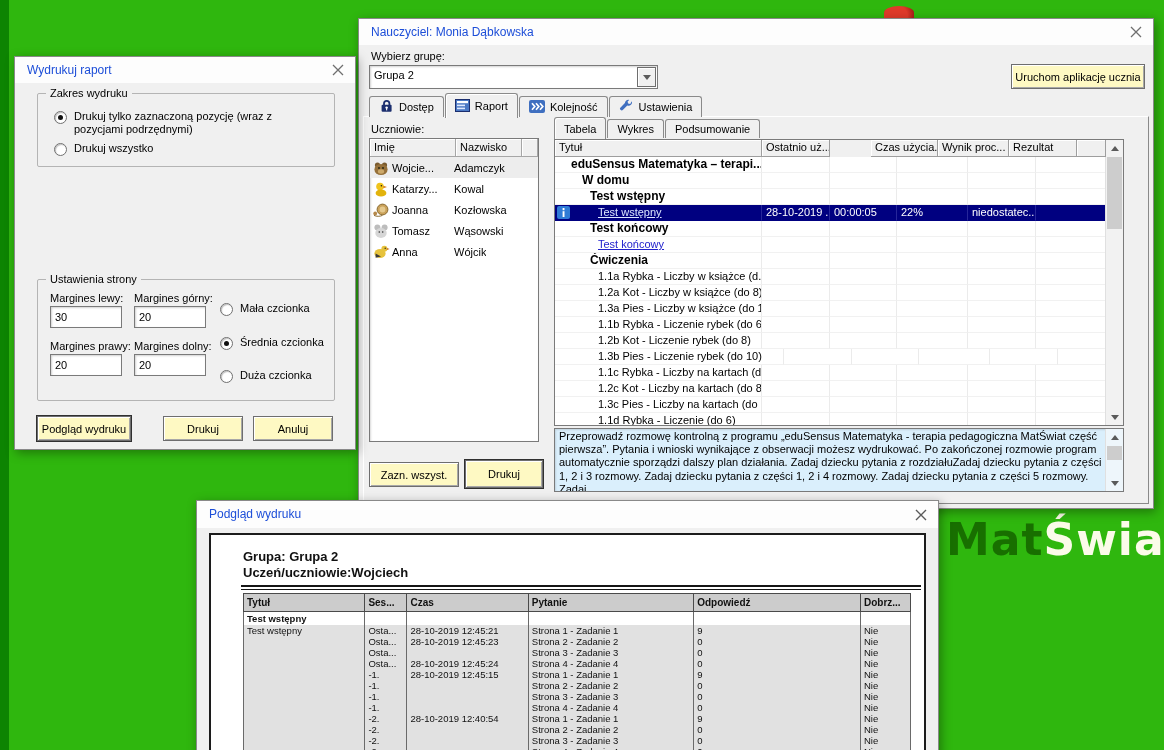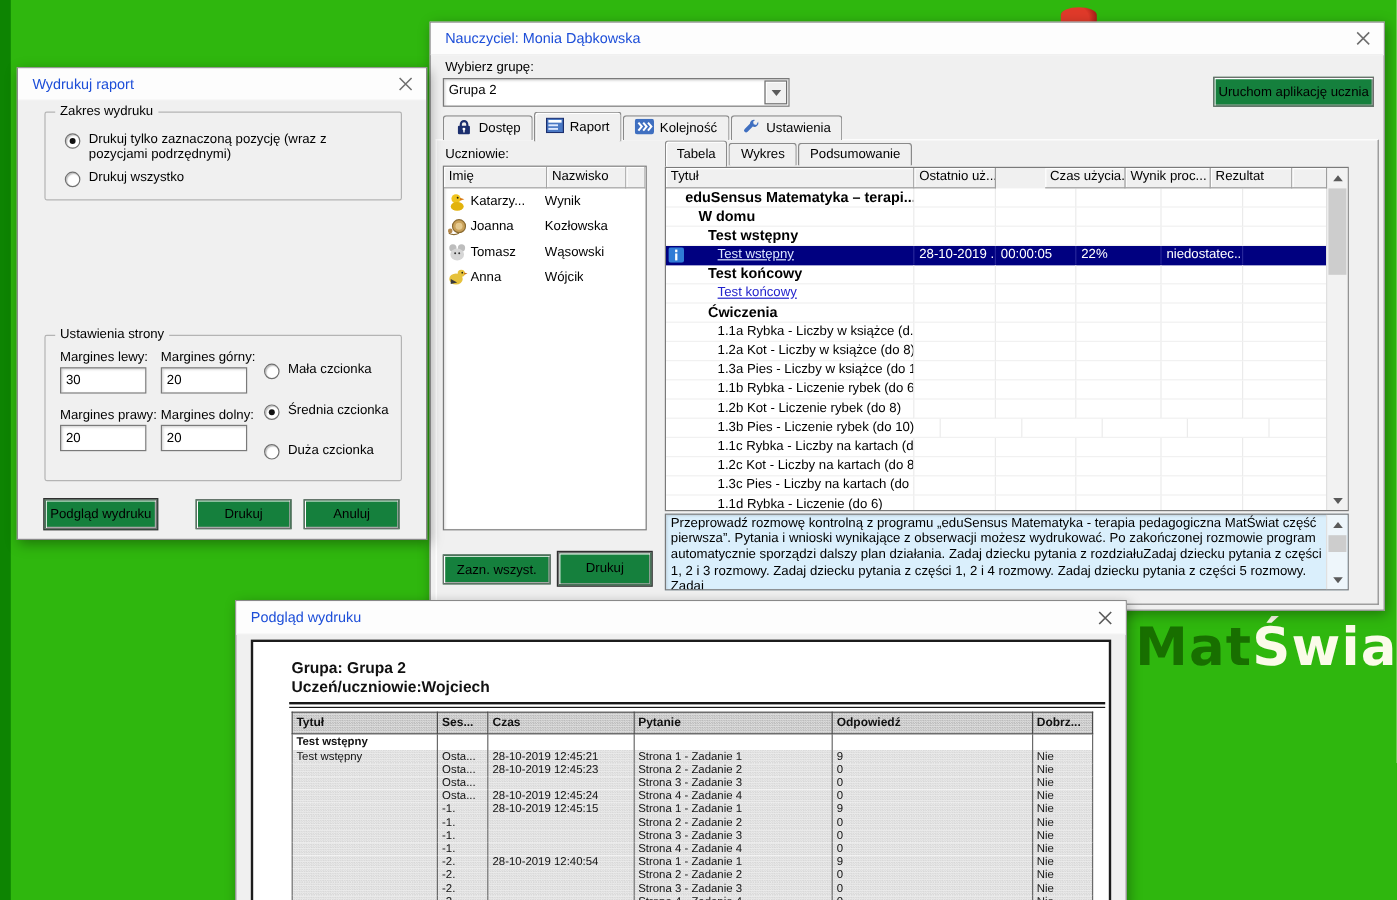--- a/index.html
+++ b/index.html
@@ -10,21 +10,21 @@
   
   .win{position:absolute;background:#f0f0f0;border:1px solid #898989;
     box-shadow:2px 3px 10px rgba(0,0,0,.35);}
   .titlebar{position:absolute;left:0;top:0;right:0;height:26px;background:#fdfdfd;
     border-bottom:1px solid #f0f0f0;}
   .titlebar .t{position:absolute;left:12px;top:6px;font-size:12px;color:#1d4ed8;white-space:nowrap;}
   .closex{position:absolute;right:10px;top:6px;width:14px;height:14px;cursor:pointer;}
   .closex svg{display:block;}
 
   
-  .btn{position:absolute;background:#15803d;border:1px solid #6e6e6e;
+  .btn{position:absolute;background:#fef9c3;border:1px solid #6e6e6e;
     box-shadow:inset 1px 1px 0 #ffffff,inset -1px -1px 0 #a8a8a8;
     font-size:11px;color:#000;display:flex;align-items:center;justify-content:center;cursor:pointer;}
   .btn.default{box-shadow:inset 1px 1px 0 #ffffff,inset -1px -1px 0 #a8a8a8,0 0 0 1px #303030;}
   .group{position:absolute;border:1px solid #b4b4b4;border-radius:2px;}
   .group>.group-label{position:absolute;top:-7px;left:8px;background:#f0f0f0;padding:0 4px;font-size:11px;color:#000;}
   .radio-row{position:absolute;display:flex;align-items:flex-start;gap:7px;cursor:pointer;}
   .radio{flex:0 0 auto;width:11px;height:11px;margin-top:1px;border-radius:50%;background:#fff;
     border:1px solid #707070;box-shadow:inset 1px 1px 1px rgba(0,0,0,.25);position:relative;}
   .radio.checked::after{content:"";position:absolute;left:3px;top:3px;width:5px;height:5px;border-radius:50%;background:#111;}
   .radio-label{font-size:11px;color:#000;line-height:13px;}
@@ -175,31 +175,45 @@
 
     <span class="field-label" style="left:12px;top:104px;">Uczniowie:</span>
 
     <div class="listbox" style="left:10px;top:119px;width:168px;height:302px;">
       <div class="list-header">
         <div class="hc" style="width:86px;">Imię</div>
         <div class="hc" style="width:66px;">Nazwisko</div>
         <div class="hc" style="flex:1;"></div>
       </div>
       <div id="students-body">
+          <div class="srow sel">
+            <span class="sic">
+              <svg width="18" height="16">
+                <circle cx="5.5" cy="5" r="2.6" fill="#7a5b2f"></circle>
+                <circle cx="12.5" cy="5" r="2.6" fill="#7a5b2f"></circle>
+                <ellipse cx="9" cy="9.5" rx="6.6" ry="5.6" fill="#96713a"></ellipse>
+                <ellipse cx="9" cy="11.5" rx="3.1" ry="2.2" fill="#cda96a"></ellipse>
+                <circle cx="7" cy="8" r=".9" fill="#221"></circle>
+                <circle cx="11" cy="8" r=".9" fill="#221"></circle>
+              </svg>
+            </span>
+            <span class="fn">Wojcie...</span>
+            <span class="ln">Adamczyk</span>
+          </div>
           <div class="srow">
             <span class="sic">
               <svg width="18" height="16">
                 <circle cx="8" cy="5.6" r="3.8" fill="#f0c41d"></circle>
                 <ellipse cx="9" cy="12" rx="5.4" ry="3.6" fill="#e2b30c"></ellipse>
                 <polygon points="11.3,4.8 15,6 11.3,7.2" fill="#d97b16"></polygon>
                 <circle cx="9.4" cy="4.8" r=".8" fill="#221"></circle>
               </svg>
             </span>
             <span class="fn">Katarzy...</span>
-            <span class="ln">Wynik</span>
+            <span class="ln">Kowal</span>
           </div>
           <div class="srow">
             <span class="sic">
               <svg width="18" height="16">
                 <circle cx="10.5" cy="7.5" r="5.4" fill="#caa25a" stroke="#8a6a30"></circle>
                 <circle cx="10.5" cy="7.5" r="2.9" fill="#e5c98e"></circle>
                 <path d="M2 13.4c2.4 1.2 6 1.2 8.4 0" stroke="#8a6a30" fill="none"></path>
                 <circle cx="3.2" cy="11.4" r="1.9" fill="#b5884a"></circle>
               </svg>
             </span>

